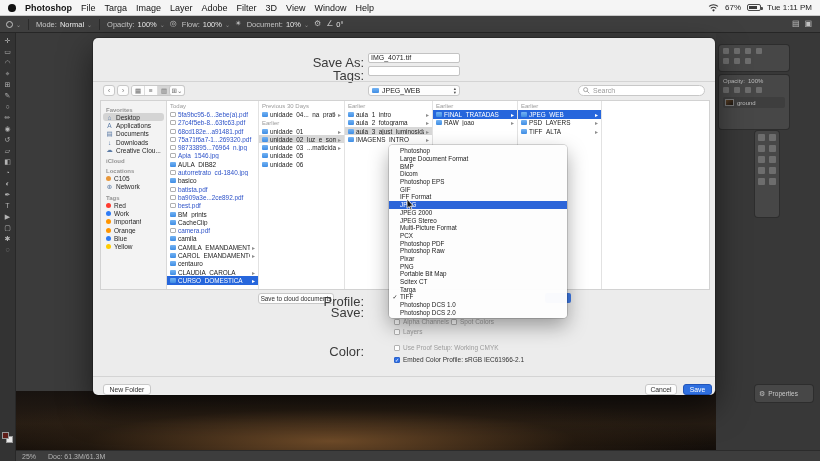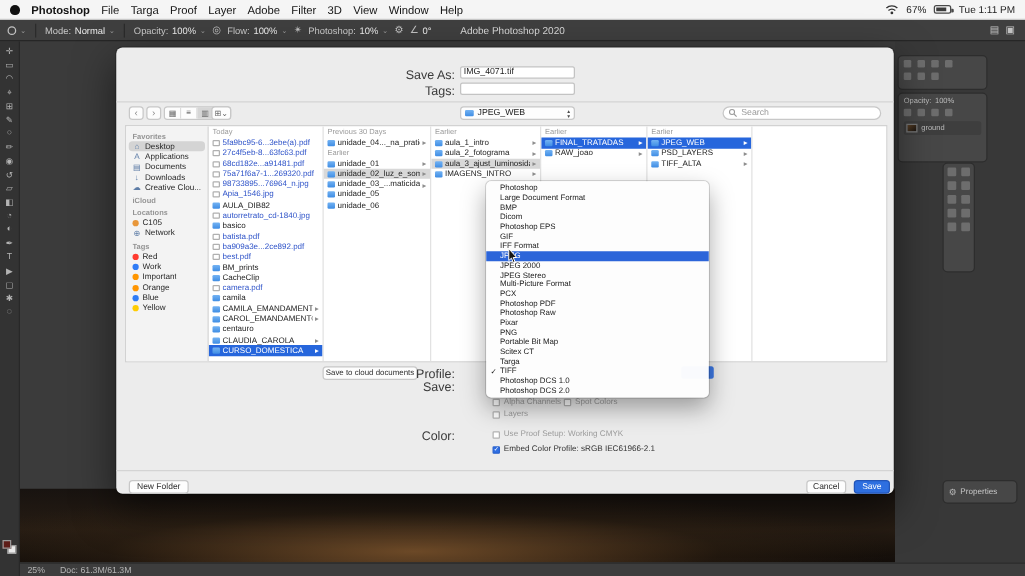--- a/index.html
+++ b/index.html
@@ -67,21 +67,21 @@
 
   
   .dialog{position:absolute;left:93px;top:38px;width:622px;height:357px;background:#ececec;
           border-radius:5px;box-shadow:0 12px 32px rgba(0,0,0,.55),0 0 0 1px rgba(0,0,0,.2);
           z-index:50;font-size:8px;color:#2e2e2e;}
   .dlg-titlebar{position:relative;height:14px;}
   .lights{position:absolute;left:7px;top:4px;display:flex;gap:4px;}
   .light{width:6px;height:6px;border-radius:50%;}
   .light.red{background:#ff5f57;}.light.yellow{background:#febc2e;}.light.green{background:#28c840;}
   .dlg-title{text-align:center;font-weight:bold;font-size:8px;color:#3a3a3a;line-height:15px;}
-  .lbl-r{position:absolute;right:351px;font-size:10px;color:#3a3a3a;text-align:right;}
+  .lbl-r{position:absolute;right:351px;font-size:13px;color:#3a3a3a;text-align:right;}
   .fld{position:absolute;left:275px;width:92px;height:10px;background:#fff;border:1px solid #c3c3c3;
        border-radius:2px;font-size:7px;color:#1c1c1c;line-height:8px;padding:0 2px;}
   .dlg-sep{position:absolute;left:0;right:0;height:1px;background:#d4d4d4;}
 
   
   .nav-btn{position:absolute;top:47px;width:12px;height:11px;border:1px solid #c8c8c8;background:#fdfdfd;
            border-radius:3px;color:#8a8a8a;font-size:8px;display:flex;align-items:center;justify-content:center;line-height:1;}
   .seg{position:absolute;left:38px;top:47px;height:11px;display:flex;border:1px solid #c8c8c8;border-radius:3px;overflow:hidden;}
   .seg span{width:13px;display:flex;align-items:center;justify-content:center;font-size:6.5px;color:#6b6b6b;
             background:#fdfdfd;border-right:1px solid #dcdcdc;}
@@ -152,21 +152,21 @@
 
 <div class="screen">
 
   <div class="menubar">
     <div class="mb-left">
       <span class="apple-logo"></span>
       <span class="menu-app">Photoshop</span>
       <span class="mb-left">
           <span>File</span>
           <span>Targa</span>
-          <span>Proof</span>
+          <span>Image</span>
           <span>Layer</span>
           <span>Adobe</span>
           <span>Filter</span>
           <span>3D</span>
           <span>View</span>
           <span>Window</span>
           <span>Help</span>
         </span>
     </div>
     <div class="mb-right">
@@ -174,21 +174,20 @@
           <path d="M1 3 A6 6 0 0 1 9 3 M2.5 4.8 A4 4 0 0 1 7.5 4.8" stroke="#333" fill="none" stroke-width="1"></path>
           <circle cx="5" cy="6.6" r="1" fill="#333"></circle>
         </svg>
       <span>67%</span>
       <span class="battery"></span>
       <span>Tue 1:11 PM</span>
     </div>
   </div>
 
   <div class="optionsbar">
-    <span class="ob-title">Adobe Photoshop 2020</span>
     <div class="ob-group">
       <span class="brush-dot"></span>
       <span class="ob-caret">⌄</span>
     </div>
     <span class="ob-sep"></span>
     <div class="ob-group">
       <span>Mode:</span>
       <span class="ob-value">Normal</span>
       <span class="ob-caret">⌄</span>
     </div>
@@ -199,21 +198,21 @@
       <span class="ob-caret">⌄</span>
     </div>
     <span class="ob-icon">◎</span>
     <div class="ob-group">
       <span>Flow:</span>
       <span class="ob-value">100%</span>
       <span class="ob-caret">⌄</span>
     </div>
     <span class="ob-icon">✴</span>
     <div class="ob-group">
-      <span>Photoshop:</span>
+      <span>Document:</span>
       <span class="ob-value">10%</span>
       <span class="ob-caret">⌄</span>
     </div>
     <span class="ob-icon">⚙</span>
     <div class="ob-group">
       <span class="ob-icon">∠</span>
       <span class="ob-value">0°</span>
     </div>
     <div class="ob-rt">
       <span class="ob-icon">▤</span>

